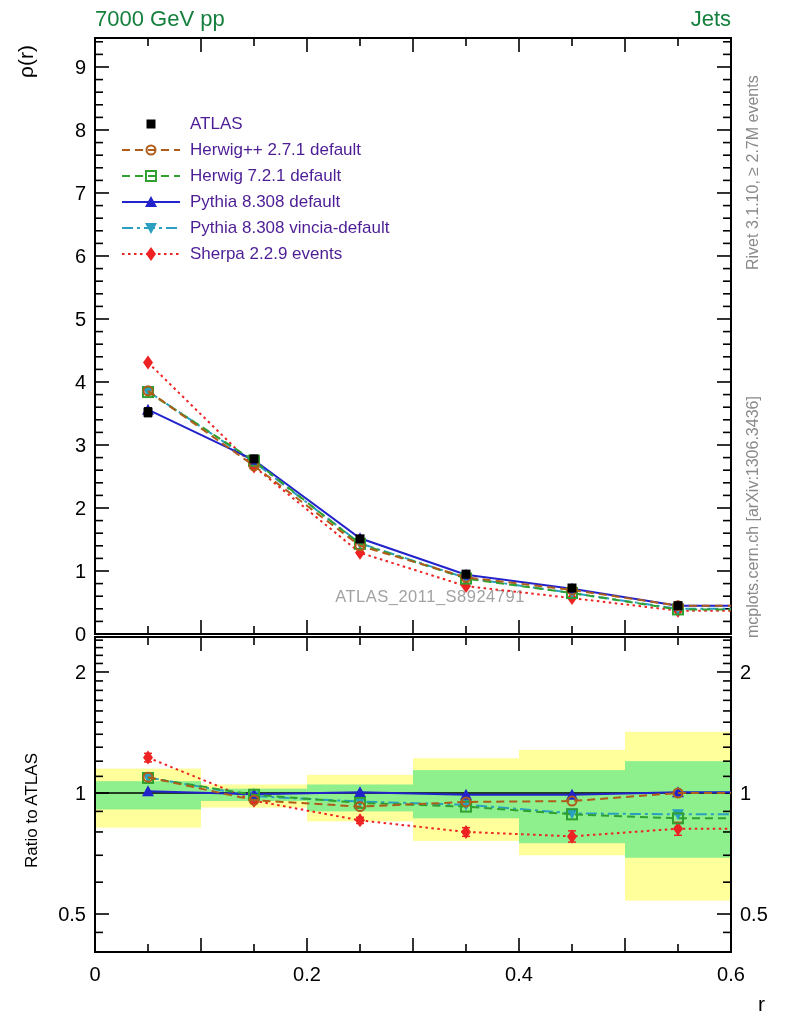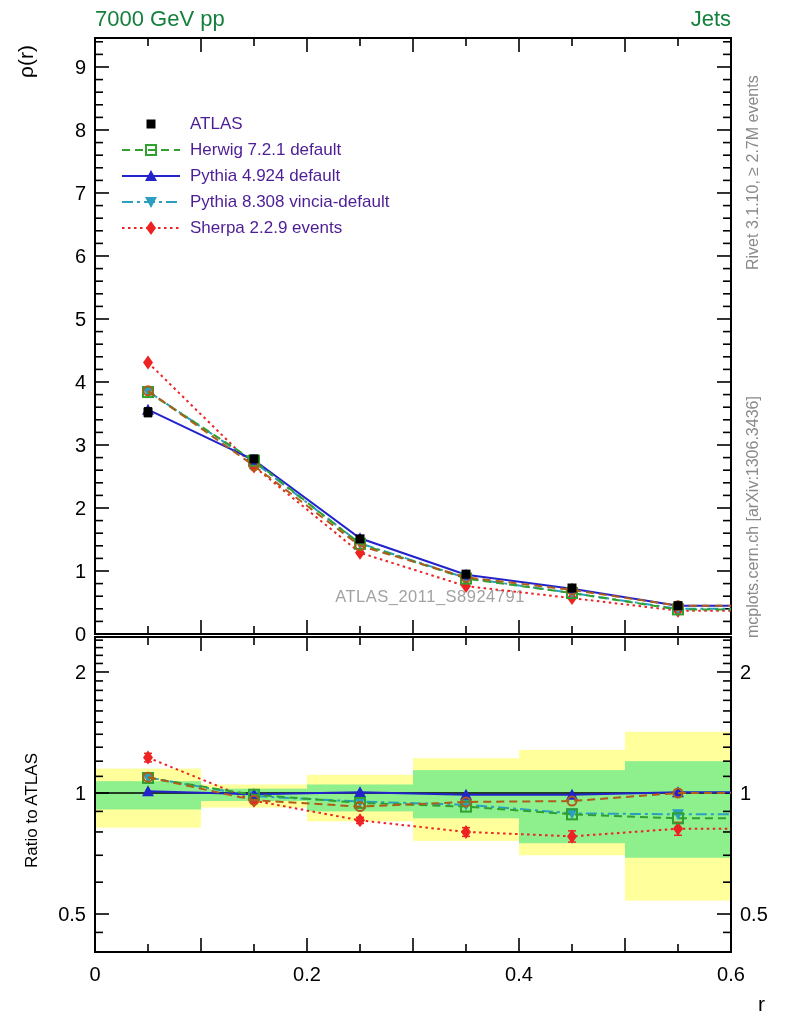--- a/index.html
+++ b/index.html
@@ -398,31 +398,38 @@
 
   <div class="abs" id="legend">
       <div class="leg-row">
         <svg width="58" height="16">
           <rect fill="#000000" x="24.5" y="3.5" width="9" height="9"></rect>
         </svg>
         <span class="leg-label">ATLAS</span>
       </div>
       <div class="leg-row">
         <svg width="58" height="16">
+          <line x1="0" y1="8" x2="58" y2="8" stroke="#b05c1a" stroke-width="2" stroke-dasharray="8 5"></line>
+          <circle fill="none" cx="29" cy="8" r="4.5" stroke="#b05c1a" stroke-width="2"></circle>
+        </svg>
+        <span class="leg-label">Herwig++ 2.7.1 default</span>
+      </div>
+      <div class="leg-row">
+        <svg width="58" height="16">
           <line x1="0" y1="8" x2="58" y2="8" stroke="#30a030" stroke-width="2" stroke-dasharray="8 5"></line>
           <rect fill="none" x="24" y="3" width="10" height="10" stroke="#30a030" stroke-width="2"></rect>
         </svg>
         <span class="leg-label">Herwig 7.2.1 default</span>
       </div>
       <div class="leg-row">
         <svg width="58" height="16">
           <line x1="0" y1="8" x2="58" y2="8" stroke="#2323cc" stroke-width="2"></line>
           <polygon fill="#2323cc" points="29,2 23,13 35,13"></polygon>
         </svg>
-        <span class="leg-label">Pythia 4.924 default</span>
+        <span class="leg-label">Pythia 8.308 default</span>
       </div>
       <div class="leg-row">
         <svg width="58" height="16">
           <line x1="0" y1="8" x2="58" y2="8" stroke="#2b9fc0" stroke-width="2" stroke-dasharray="11 4 3 4"></line>
           <polygon fill="#2b9fc0" points="29,14 23,3 35,3"></polygon>
         </svg>
         <span class="leg-label">Pythia 8.308 vincia-default</span>
       </div>
       <div class="leg-row">
         <svg width="58" height="16">

